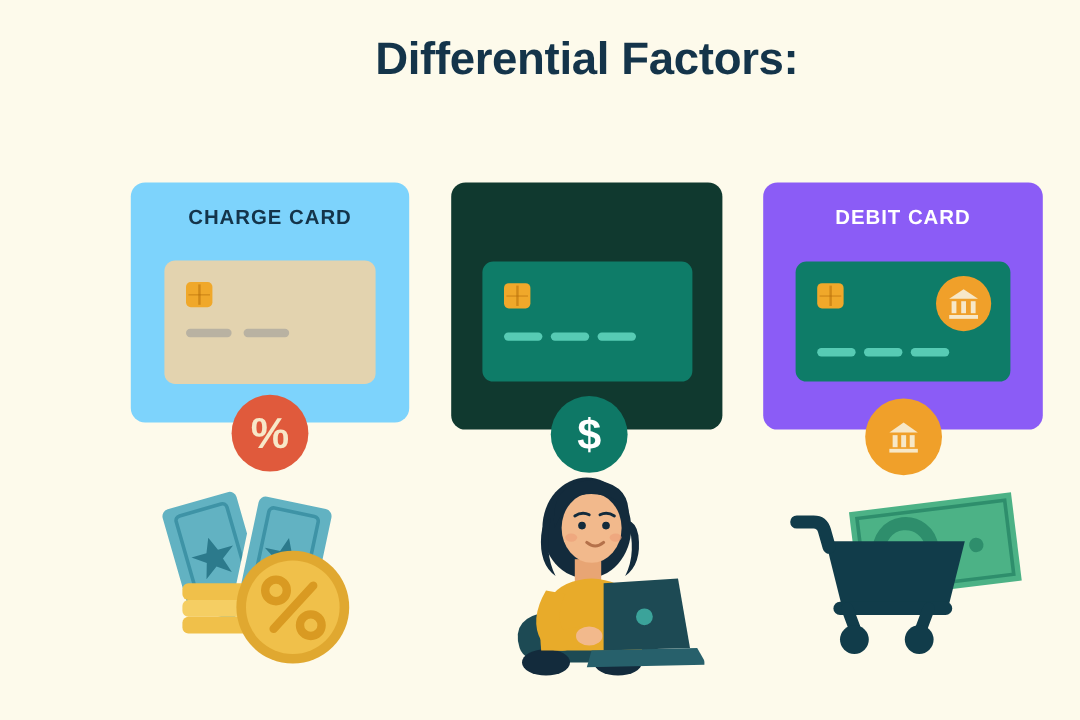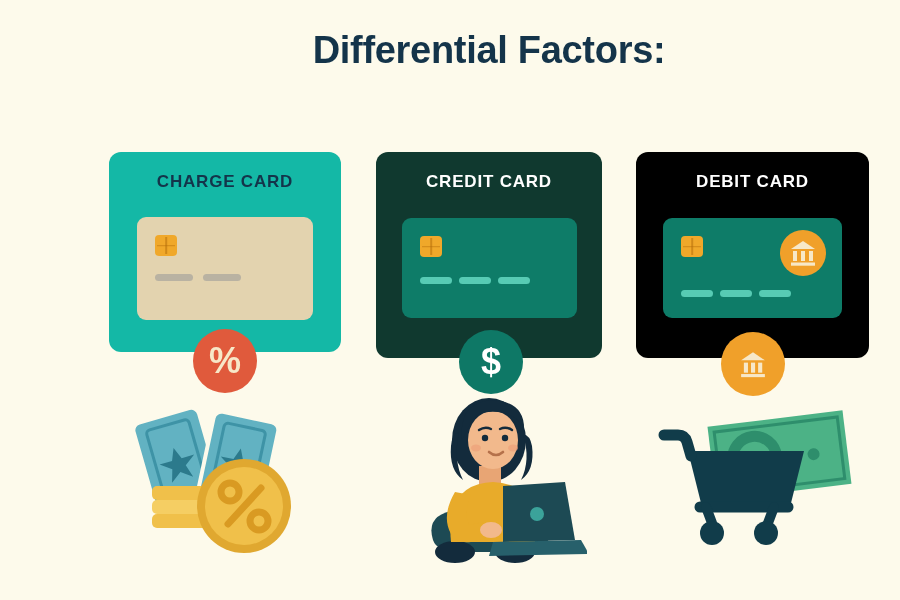--- a/index.html
+++ b/index.html
@@ -54,35 +54,35 @@
   }
   .panel {
     position: absolute;
     border-radius: 12px;
   }
   .panel-1 {
     left: 70px;
     top: 0px;
     width: 232px;
     height: 200px;
-    background: #14b8a6;
+    background: #7dd3fc;
   }
   .panel-2 {
     left: 337px;
     top: 0px;
     width: 226px;
     height: 206px;
     background: #10392F;
   }
   .panel-3 {
     left: 597px;
     top: 0px;
     width: 233px;
     height: 206px;
-    background: #000000;
+    background: #8b5cf6;
   }
   .panel-label {
     position: absolute;
     top: 20px;
     left: 0;
     width: 100%;
     text-align: center;
     font-size: 17px;
     font-weight: bold;
     letter-spacing: 0.8px;
@@ -232,21 +232,20 @@
       <div class="inner-card card-1">
         <div class="chip chip-gold">
           <div class="chip-lines"></div>
         </div>
         <div class="dash dash-gray" style="left:18px; top:57px; width:38px;"></div>
         <div class="dash dash-gray" style="left:66px; top:57px; width:38px;"></div>
       </div>
     </div>
 
     <div class="panel panel-2">
-      <div class="panel-label label-light">CREDIT CARD</div>
       <div class="inner-card card-2">
         <div class="chip chip-gold">
           <div class="chip-lines"></div>
         </div>
         <div class="dash dash-teal" style="left:18px; top:59px; width:32px;"></div>
         <div class="dash dash-teal" style="left:57px; top:59px; width:32px;"></div>
         <div class="dash dash-teal" style="left:96px; top:59px; width:32px;"></div>
       </div>
     </div>
 

